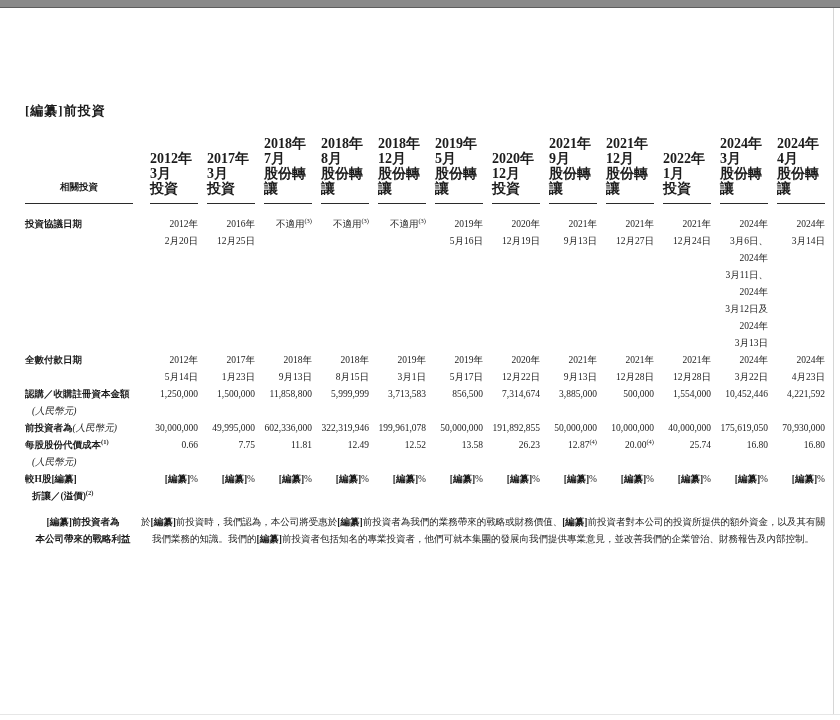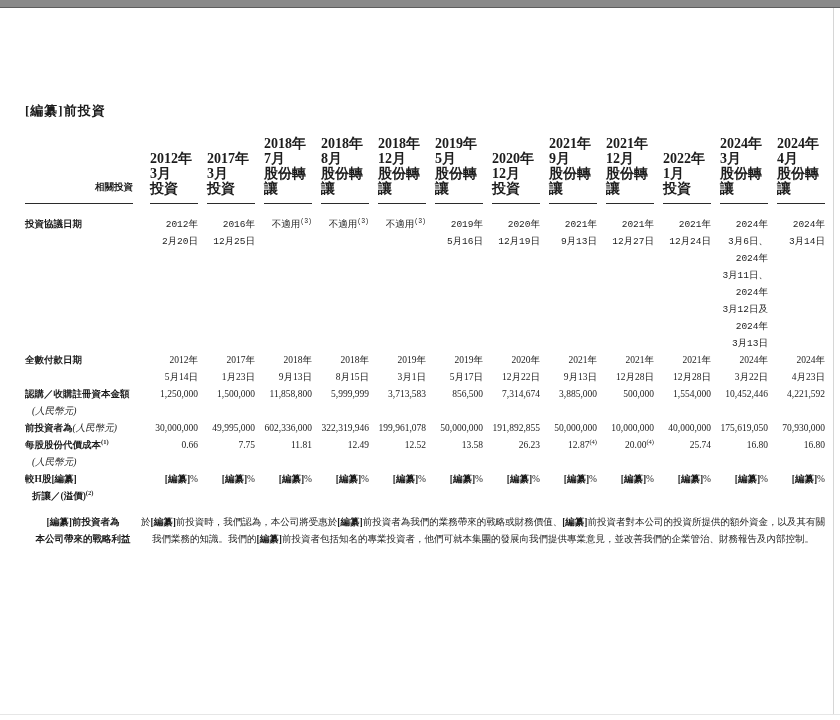--- a/index.html
+++ b/index.html
@@ -34,30 +34,30 @@
   .bb { font-weight:bold; }
 
   table.main {
     border-collapse:collapse; table-layout:fixed;
     width:800px; margin:16px 0 0 25px;
     font-size:9.5px; line-height:17px;
   }
   col.clbl { width:116px; }
   col.cd   { width:57px; }
   th, td { padding:0; vertical-align:top; }
-  th.corner { text-align:right; vertical-align:bottom; font-weight:bold; }
+  th.corner { text-align:center; vertical-align:bottom; font-weight:bold; }
   th.corner .u { border-bottom:1px solid #2b2b2b; padding-bottom:7px; margin-right:8px; }
   th.col { text-align:left; vertical-align:bottom; font-weight:bold; font-size:14px; line-height:15px; }
   th.col .u { border-bottom:1px solid #2b2b2b; padding-bottom:7px; margin-left:9px; }
   td.v { text-align:right; white-space:pre-line; }
   td.lbl { font-weight:bold; text-align:left; }
   .ind { padding-left:7px; }
   .unit { font-style:italic; font-weight:normal; }
   sup { font-size:6.5px; line-height:0; }
-  tr.first td { padding-top:12px;font-family:Liberation Mono, monospace; }
+  tr.first td { padding-top:12px; }
   tr.strategic td { padding-top:9px;text-align:center; }
   td.para { text-align:justify; white-space:normal; }
 </style>
 </head>
 <body>
 
 <div class="topbar"></div>
 <div class="edge-right"></div>
 <div class="edge-bottom"></div>
 

